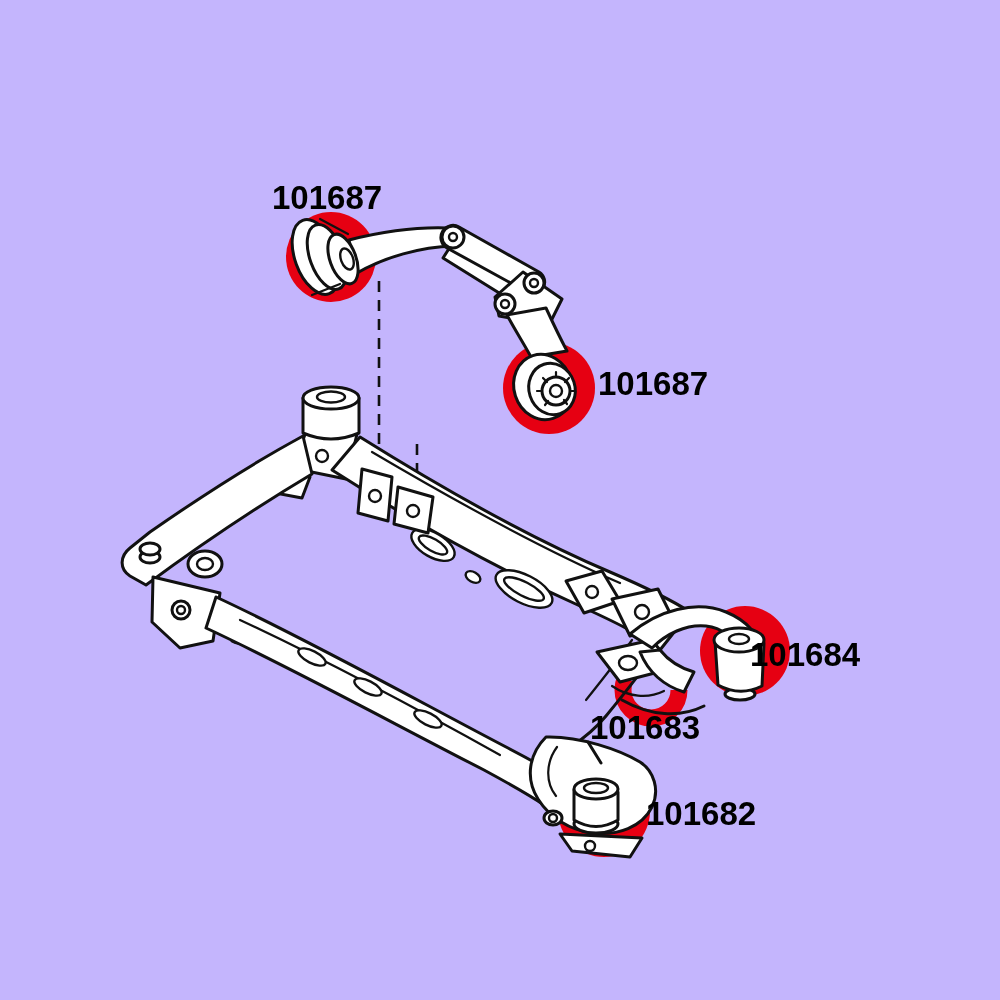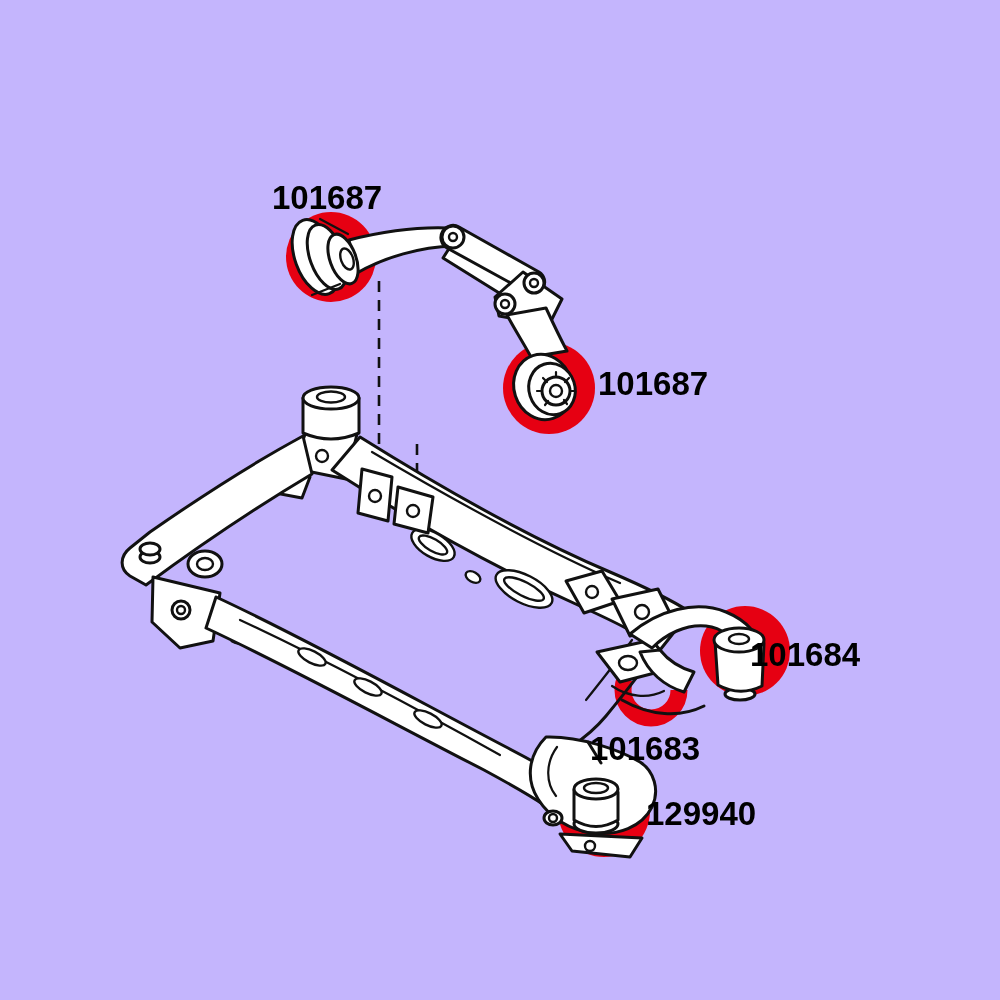--- a/index.html
+++ b/index.html
@@ -10,21 +10,21 @@
   .stage svg{position:absolute;left:0;top:0;}
   .part-label{
     position:absolute;
     font-weight:700;font-size:33px;line-height:1;color:#000;
     letter-spacing:0px;white-space:nowrap;user-select:none;
   }
   
   #lbl-upper-front{left:272px;top:181px;}
   #lbl-upper-rear {left:598px;top:367px;}
   #lbl-beam-front {left:750px;top:638px;}
-  #lbl-beam-middle{left:590px;top:732px;}
+  #lbl-beam-middle{left:590px;top:711px;}
   #lbl-beam-rear  {left:646px;top:797px;}
 
   .ln{stroke:#111;stroke-width:3;fill:none;stroke-linecap:round;stroke-linejoin:round;}
   .ln2{stroke:#111;stroke-width:2.2;fill:none;stroke-linecap:round;stroke-linejoin:round;}
   .part{stroke:#111;stroke-width:3;fill:#fff;stroke-linejoin:round;}
   .hole{stroke:#111;stroke-width:2.4;fill:#fff;}
   .red{fill:var(--red,#e60012);stroke:none;}
   .redarc{stroke:var(--red,#e60012);fill:none;}
   .dash{stroke:#111;stroke-width:2.6;fill:none;stroke-dasharray:11 8;}
 </style>
@@ -186,14 +186,14 @@
   </svg>
 
   <div class="part-label" id="lbl-upper-front">101687</div>
 
   <div class="part-label" id="lbl-upper-rear">101687</div>
 
   <div class="part-label" id="lbl-beam-front">101684</div>
 
   <div class="part-label" id="lbl-beam-middle">101683</div>
 
-  <div class="part-label" id="lbl-beam-rear">129940</div>
+  <div class="part-label" id="lbl-beam-rear">101682</div>
 </div>
 
 </body></html>

